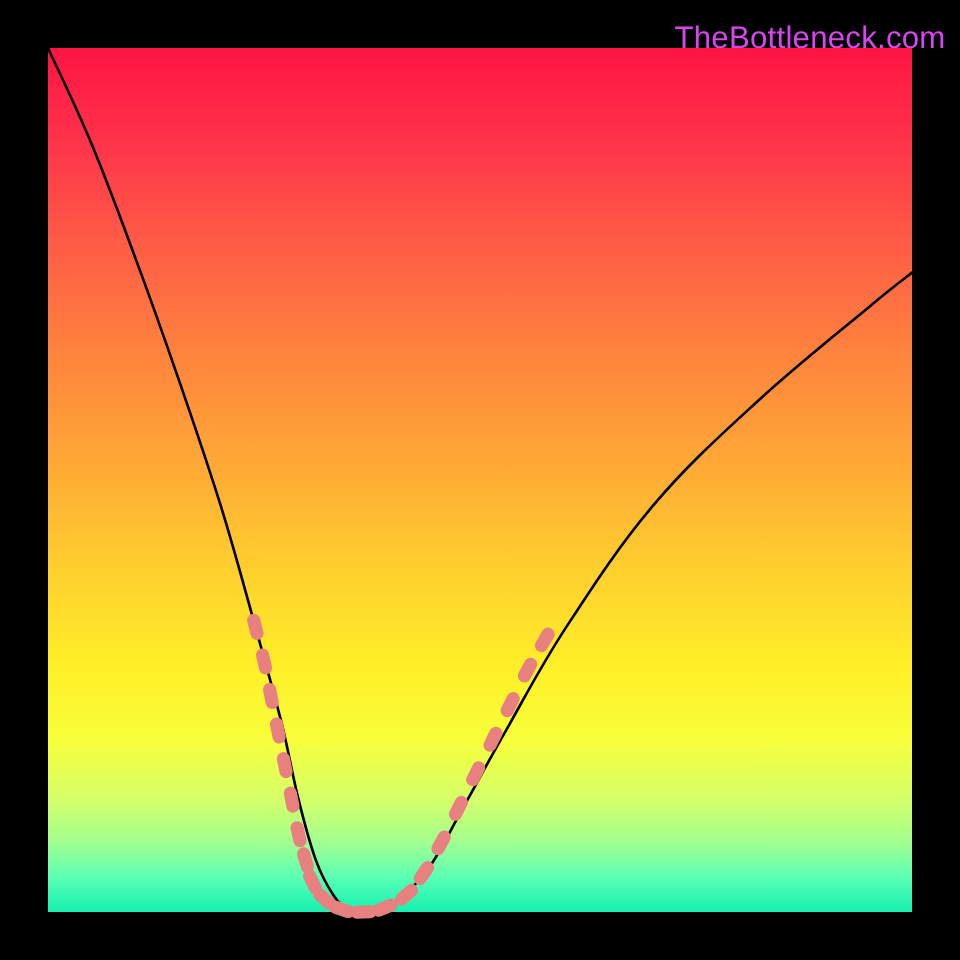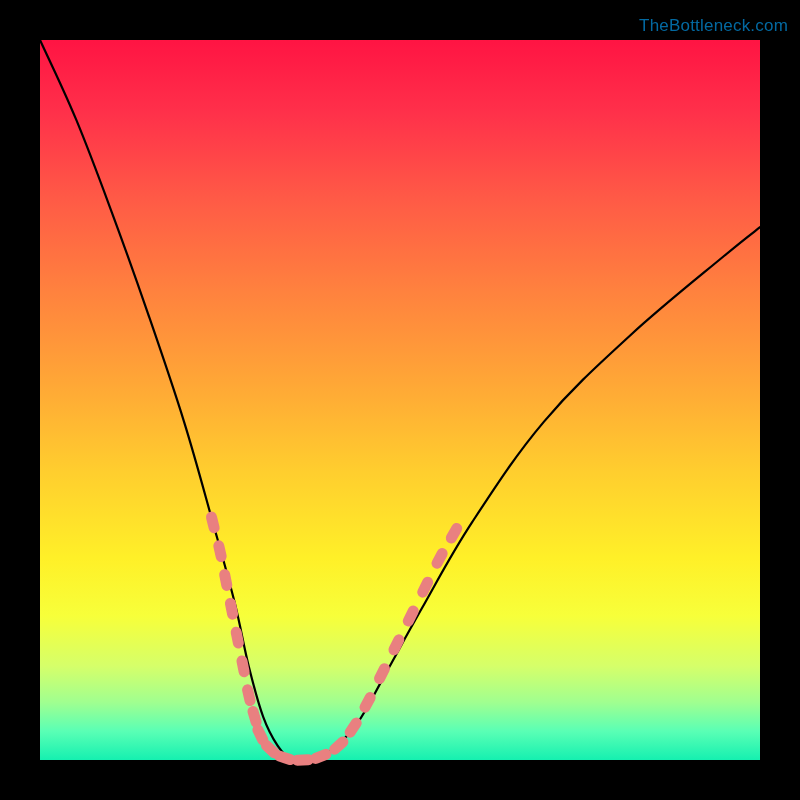--- a/index.html
+++ b/index.html
@@ -35,22 +35,22 @@
       #f7ff3a 80%,
       #d5ff6a 87%,
       #a0ff90 92%,
       #5affb5 96%,
       #15f0b0 100%);
   }
   .watermark {
     position: absolute;
     top: 16px;
     right: 12px;
-    color: #0369a1;
-    font-size: 17px;
+    color: #d946ef;
+    font-size: 26px;
     font-weight: 500;
     letter-spacing: 0.2px;
   }
   svg.curve {
     position: absolute;
     left: 0;
     top: 0;
     width: 100%;
     height: 100%;
     overflow: visible;

